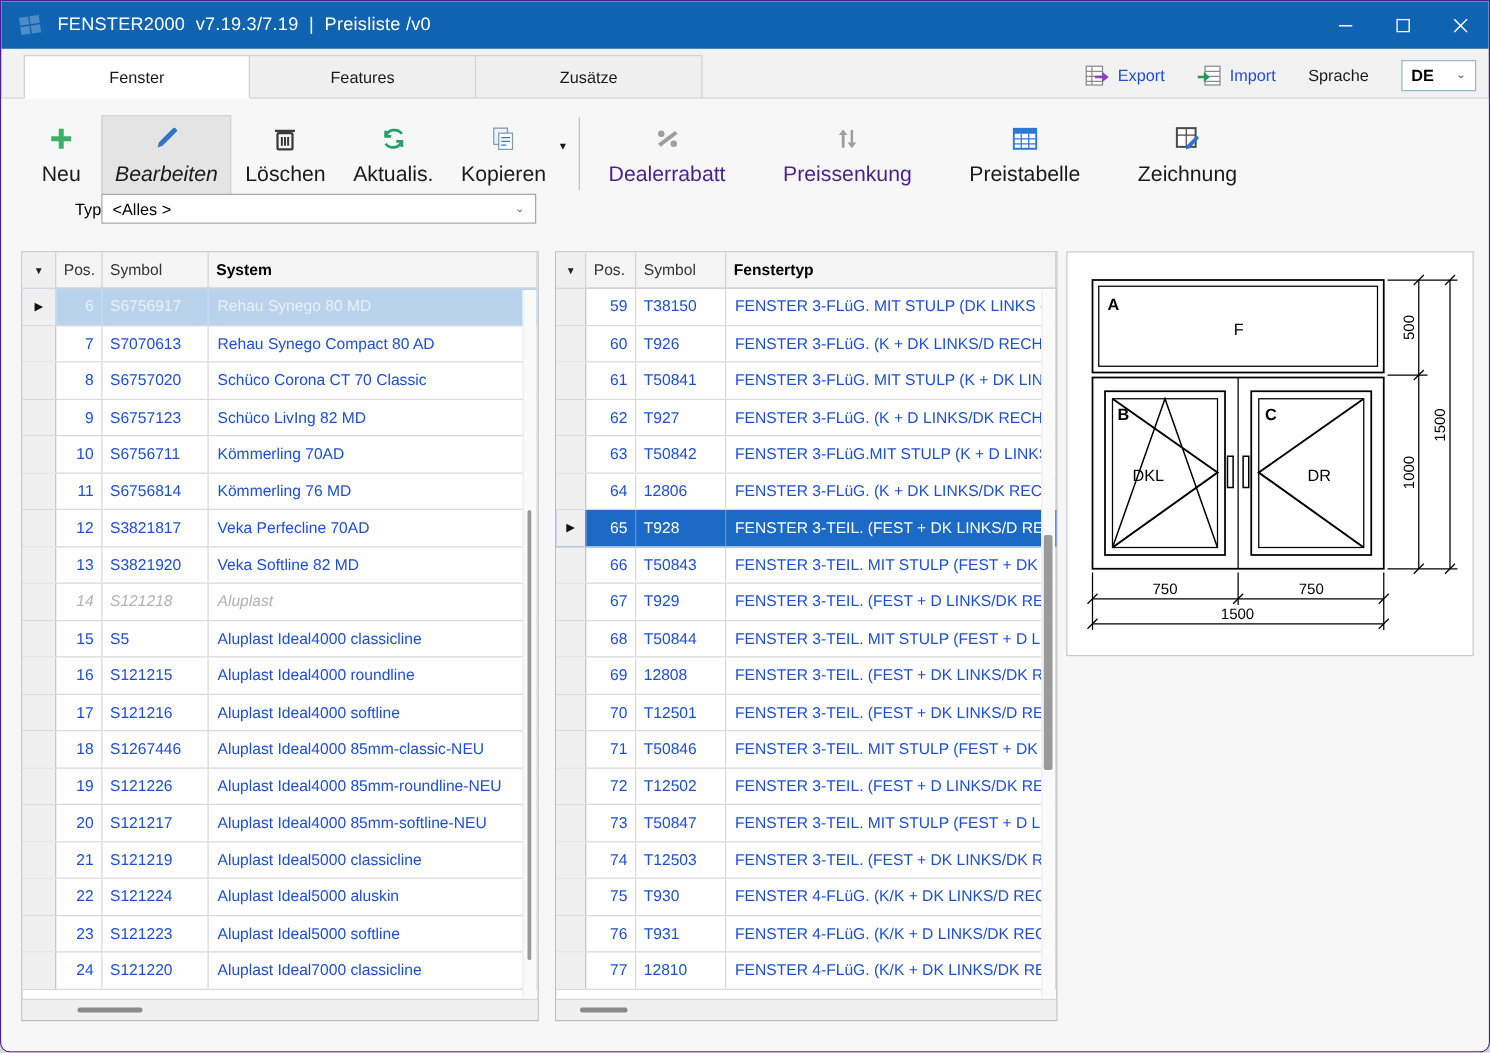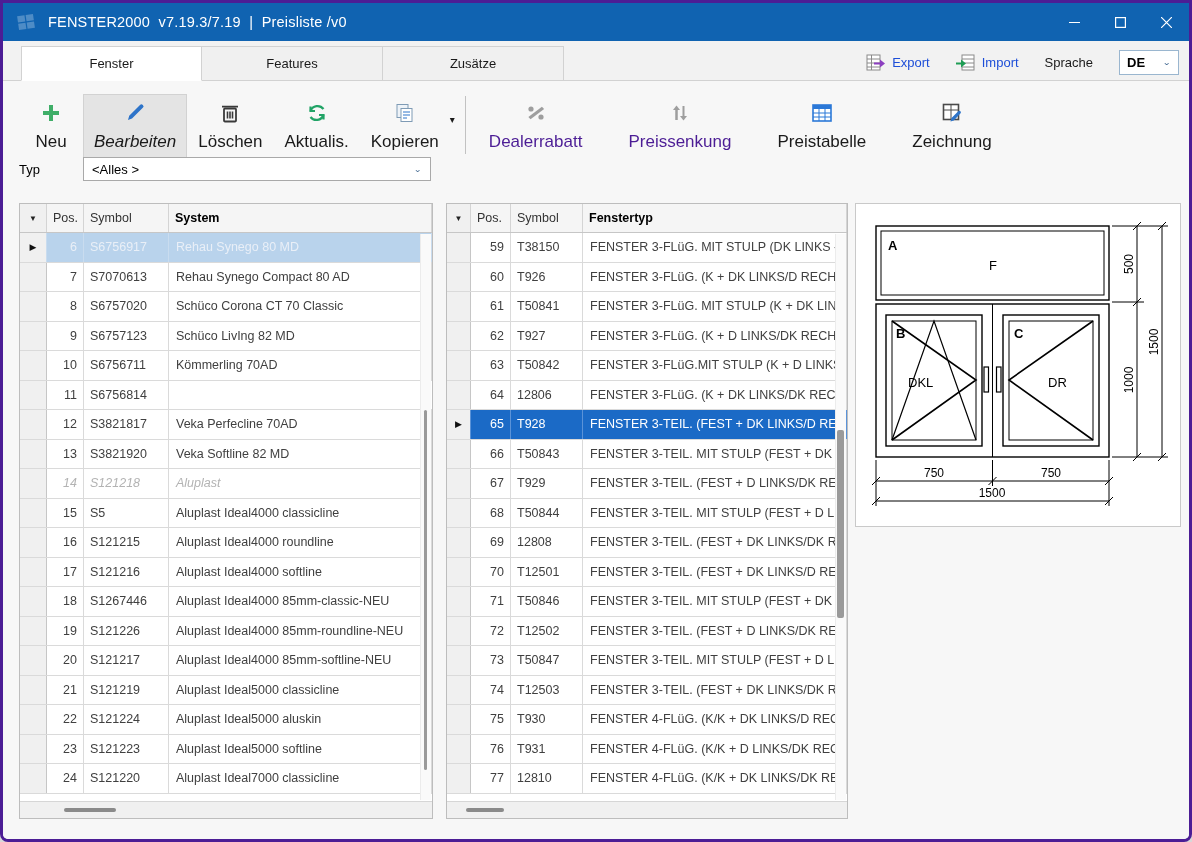--- a/index.html
+++ b/index.html
@@ -1,21 +1,21 @@
 <!DOCTYPE html>
 <html><head>
 <meta charset="utf-8">
 <style>
   * { margin:0; padding:0; box-sizing:border-box; }
   html,body { background:#d8d8d8; }
   body { font-family:"Liberation Sans","DejaVu Sans",sans-serif; }
 
   .window {
     position:relative; width:1192px; height:842px; background:#f2f2f2;
-    border:3px solid #4c1d95; border-radius:0 0 8px 8px; overflow:hidden;
+    border:1px solid #4c1d95; border-radius:0 0 8px 8px; overflow:hidden;text-align:right;
   }
 
   
   .titlebar {
     position:absolute; left:0; top:0; right:0; height:38px; background:#1063b1;
     display:flex; align-items:center; color:#fff;
   }
   .app-icon { margin-left:13px; width:20px; height:20px; flex:0 0 auto; }
   .title-text { margin-left:12px; font-size:14.5px; letter-spacing:.2px; white-space:pre; }
   .win-controls { margin-left:auto; display:flex; height:100%; }
@@ -70,21 +70,21 @@
   .dxtable { position:absolute; top:14px; height:616px; background:#fff; border:1px solid #bdbdbd; }
   .lt { left:16px;  width:414px; }
   .mt { left:443px; width:402px; }
 
   .thead { display:flex; height:29px; background:#f5f5f5; border-bottom:1px solid #c6c6c6; font-size:12.5px; color:#333; }
   .thead .th { display:flex; align-items:center; padding-left:6px; border-right:1px solid #d4d4d4; }
   .thead .th.bold { font-weight:bold; color:#000; }
   .th.selcol { justify-content:center; padding-left:0; background:#f0f0f0; }
   .filter-arrow { font-size:8px; color:#222; }
 
-  .trow { display:flex; height:29.5px; border-bottom:1px solid #dadada; font-size:12.5px; color:#404040; }
+  .trow { display:flex; height:29.5px; border-bottom:1px solid #dadada; font-size:12.5px; color:#1d4ed8; }
   .td { display:flex; align-items:center; border-right:1px solid #dadada; overflow:hidden; white-space:nowrap; }
   .td.selcol { justify-content:center; background:#f0f0f0; border-right:1px solid #c6c6c6; flex:0 0 auto; }
   .td.pos { justify-content:flex-end; padding-right:6px; flex:0 0 auto; }
   .td.sym { padding-left:6px; flex:0 0 auto; }
   .td.nam { padding-left:7px; flex:1 1 auto; border-right:1px solid #dadada; }
 
   .lt .td.selcol,.lt .th.selcol { width:27px; }
   .lt .td.pos,.lt .th.pos { width:37px; }
   .lt .td.sym,.lt .th.sym { width:85px; }
   .lt .th.nam { flex:1 1 auto; }
@@ -340,20 +340,21 @@
             <div class="trow">
               <div class="td selcol"></div>
               <div class="td pos">10</div>
               <div class="td sym">S6756711</div>
               <div class="td nam">Kömmerling 70AD</div>
             </div>
             <div class="trow">
               <div class="td selcol"></div>
               <div class="td pos">11</div>
               <div class="td sym">S6756814</div>
+              <div class="td nam">Kömmerling 76 MD</div>
             </div>
             <div class="trow">
               <div class="td selcol"></div>
               <div class="td pos">12</div>
               <div class="td sym">S3821817</div>
               <div class="td nam">Veka Perfecline 70AD</div>
             </div>
             <div class="trow">
               <div class="td selcol"></div>
               <div class="td pos">13</div>

